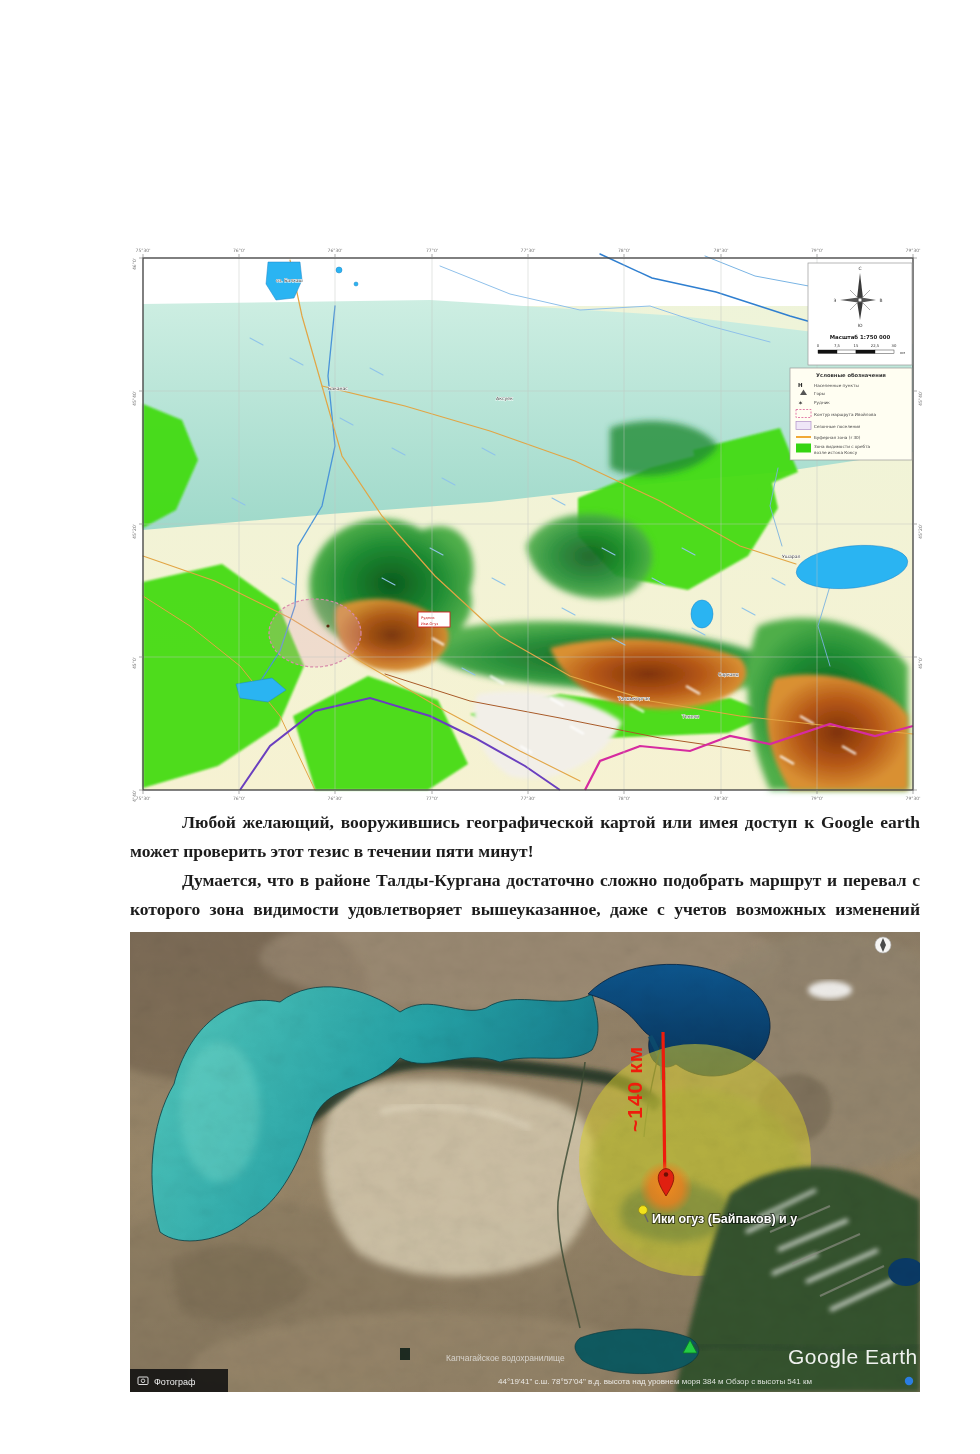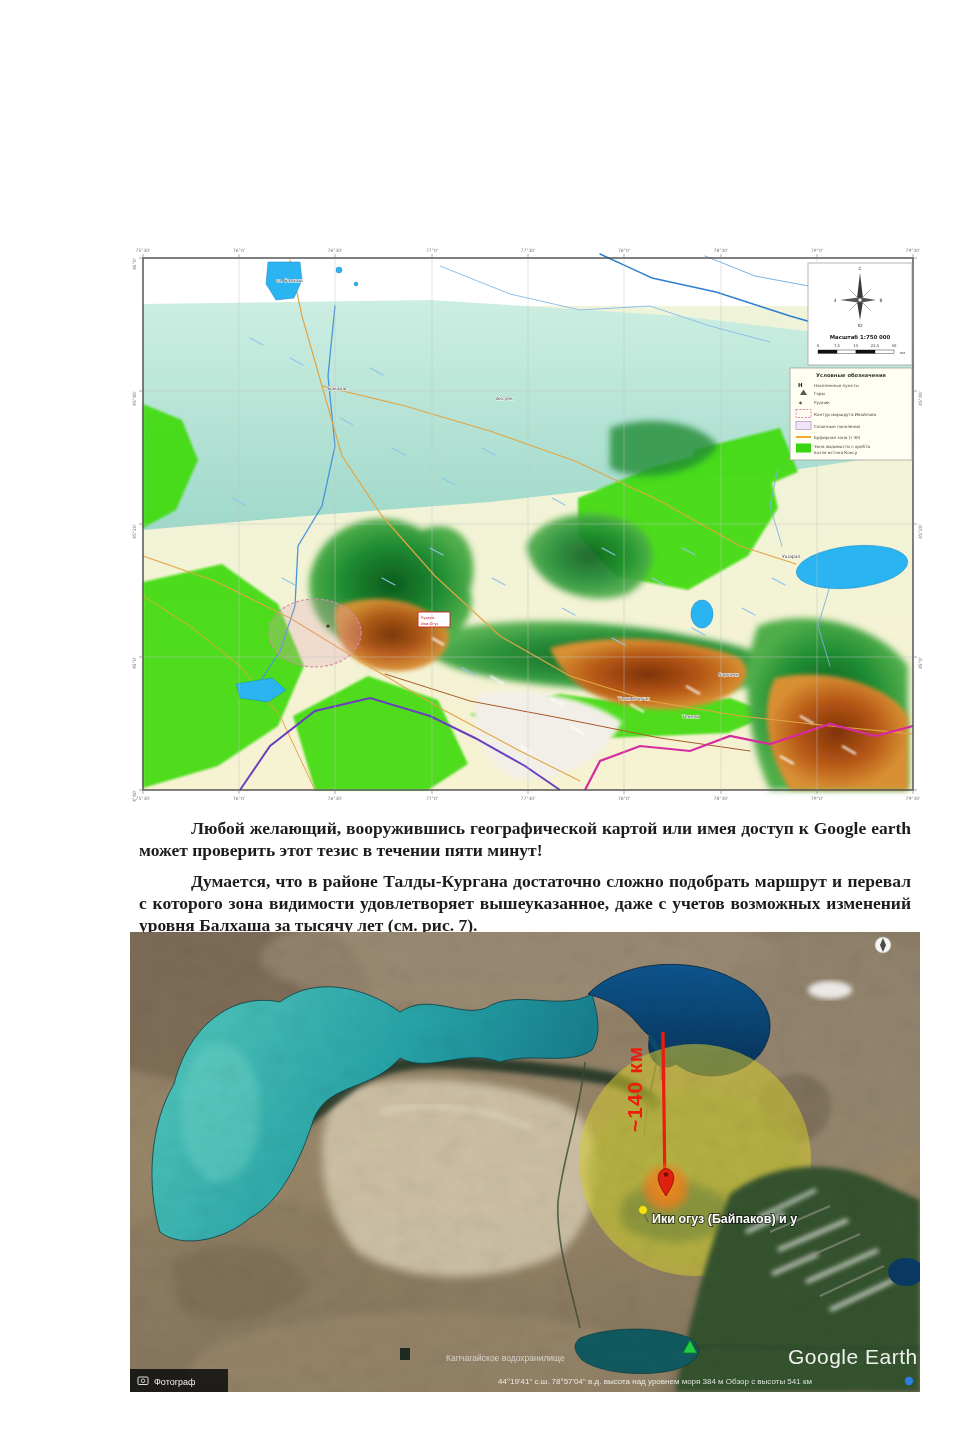--- a/index.html
+++ b/index.html
@@ -1,21 +1,21 @@
 <!DOCTYPE html>
 <html><head>
 <meta charset="utf-8">
 <style>
   html,body{margin:0;padding:0;background:#ffffff;}
   #page{position:relative;width:980px;height:1454px;background:#ffffff;overflow:hidden;
         font-family:"Liberation Serif",serif;}
   #fig1{position:absolute;left:130px;top:246px;width:796px;height:556px;}
   #bodytext{position:absolute;left:130px;top:808px;width:790px;color:#1c1c1c;}
-  #bodytext p{margin:9px;text-align:justify;text-indent:52px;font-size:17.5px;
-              line-height:22px;font-weight:600;font-family:"Liberation Serif",serif;}
+  #bodytext p{margin:0;text-align:justify;text-indent:52px;font-size:17.5px;
+              line-height:29px;font-weight:600;font-family:"Liberation Serif",serif;}
   #fig2{position:absolute;left:130px;top:932px;width:790px;height:460px;}
   svg{display:block;}
   .tick{font-family:"DejaVu Sans",sans-serif;font-size:4.5px;fill:#777;}
   .city{font-family:"DejaVu Sans",sans-serif;font-size:4.6px;fill:#3a3a3a;
         paint-order:stroke;stroke:#ffffff;stroke-width:0.8px;}
   .leg{font-family:"DejaVu Sans",sans-serif;font-size:4.2px;fill:#444;}
   .leg-title{font-family:"DejaVu Sans",sans-serif;font-size:5.2px;font-weight:bold;fill:#333;}
   .scale-t{font-family:"DejaVu Sans",sans-serif;font-size:5.4px;font-weight:bold;fill:#222;}
   .scale-n{font-family:"DejaVu Sans",sans-serif;font-size:3.8px;fill:#333;}
   .compass-l{font-family:"DejaVu Sans",sans-serif;font-size:4.4px;fill:#333;}

